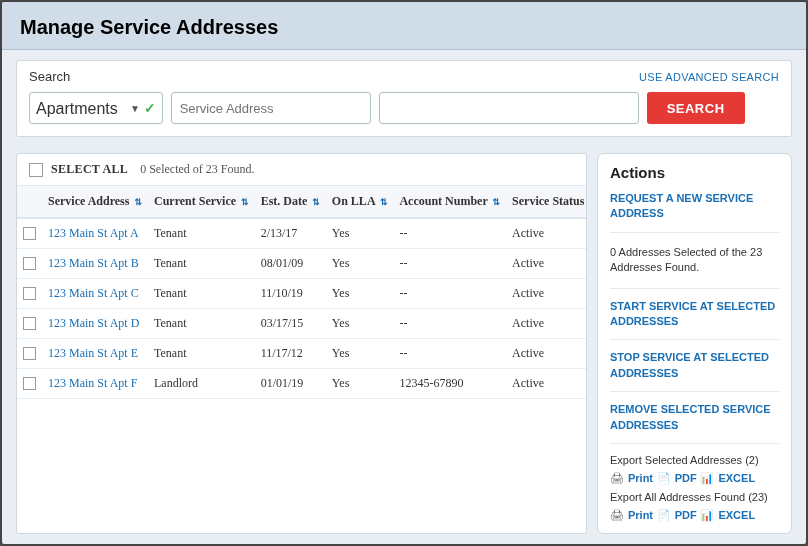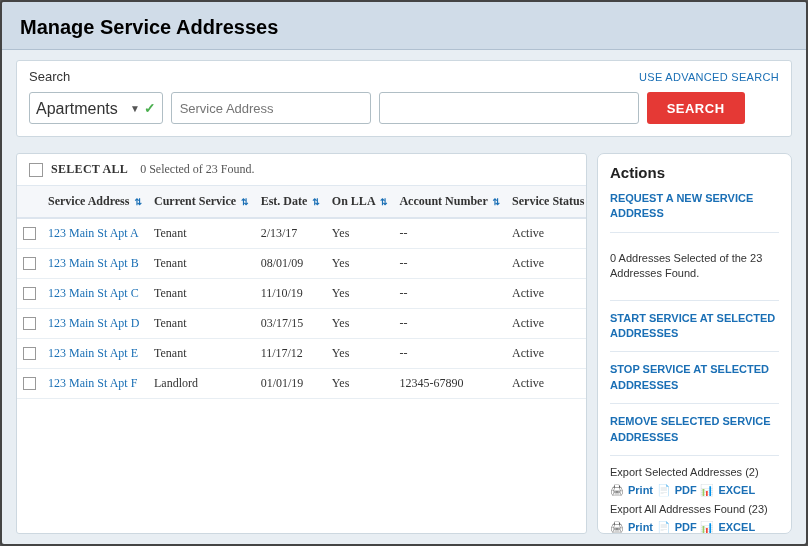--- a/index.html
+++ b/index.html
@@ -244,21 +244,21 @@
       font-weight: bold;
       text-transform: uppercase;
       text-decoration: none;
       cursor: pointer;
       line-height: 1.4;
     }
     .action-info {
       font-size: 11px;
       color: #333;
       line-height: 1.4;
-      margin: 8px 0;
+      margin: 2px 0;
     }
     .divider-line {
       border: none;
       border-top: 1px solid #e0e8f0;
       margin: 4px 0;
     }
     .export-label {
       font-size: 11px;
       color: #333;
       font-weight: normal;

